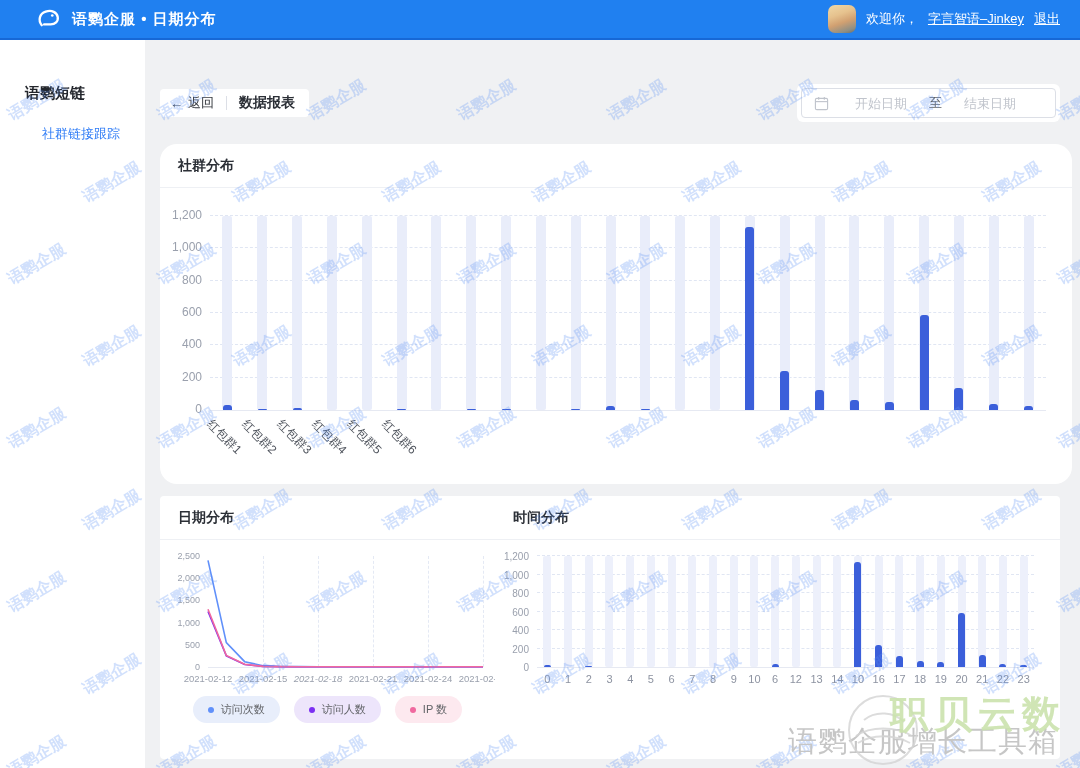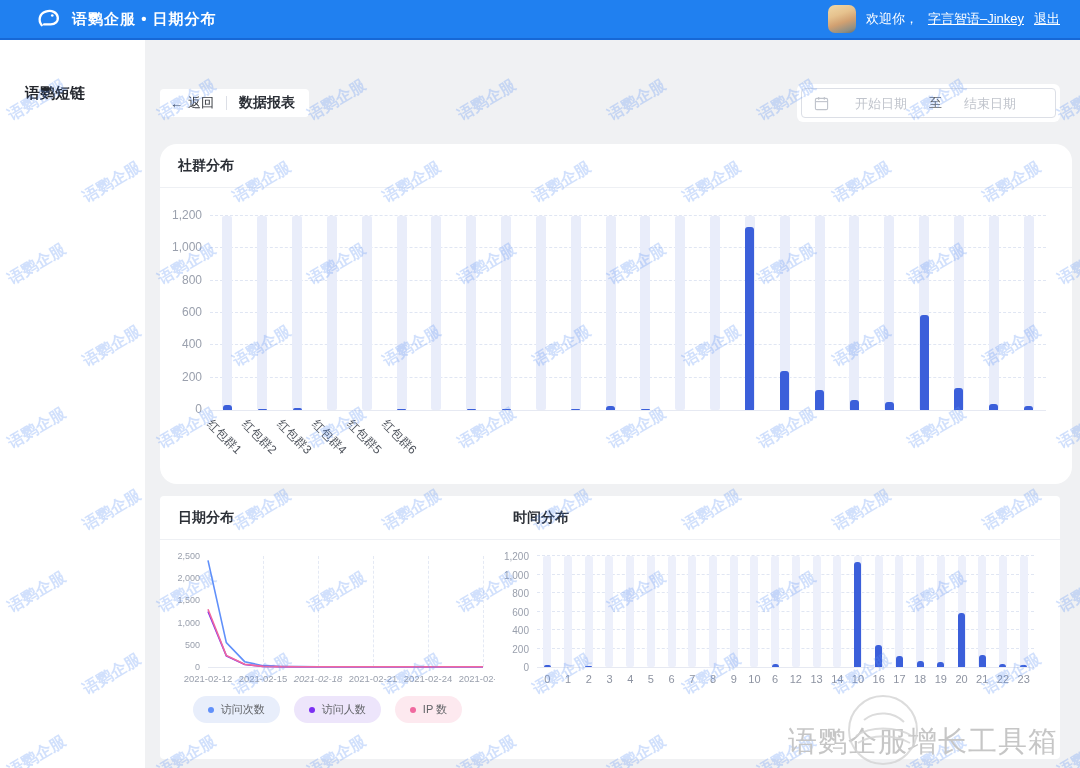--- a/index.html
+++ b/index.html
@@ -98,20 +98,21 @@
   <div class="nav-right">
     <div class="avatar"></div>
     <span class="welcome">欢迎你，</span>
     <span class="nav-link">字言智语–Jinkey</span>
     <span class="nav-link">退出</span>
   </div>
 </header>
 
 <aside class="sidebar">
   <div class="side-title">语鹦短链</div>
+  <div class="side-item">社群链接跟踪</div>
 </aside>
 
 <main class="main">
 
   <div class="toolbar">
     <div class="crumb-pill">
       <span class="back-btn">
         <span>←</span>
         <span>返回</span>
       </span>
@@ -416,13 +417,14 @@
   </div>
 
 <div class="foot-badge">
   <span class="fb-gray">语鹦企服增长工具箱</span>
   <svg class="fb-bird" width="82" height="82" viewBox="0 0 82 82">
     <circle cx="41" cy="44" r="34" fill="none" stroke="#d4d4d4" stroke-width="2"></circle>
     <path d="M14 50 C28 40 54 40 70 50" fill="none" stroke="#d4d4d4" stroke-width="2"></path>
     <path d="M16 57 C30 48 52 48 68 57" fill="none" stroke="#d4d4d4" stroke-width="2"></path>
     <path d="M22 34 C34 24 52 26 62 36" fill="none" stroke="#d4d4d4" stroke-width="2"></path>
   </svg>
+  <span class="fb-green">职贝云数</span>
 </div>
 
 </body></html>

